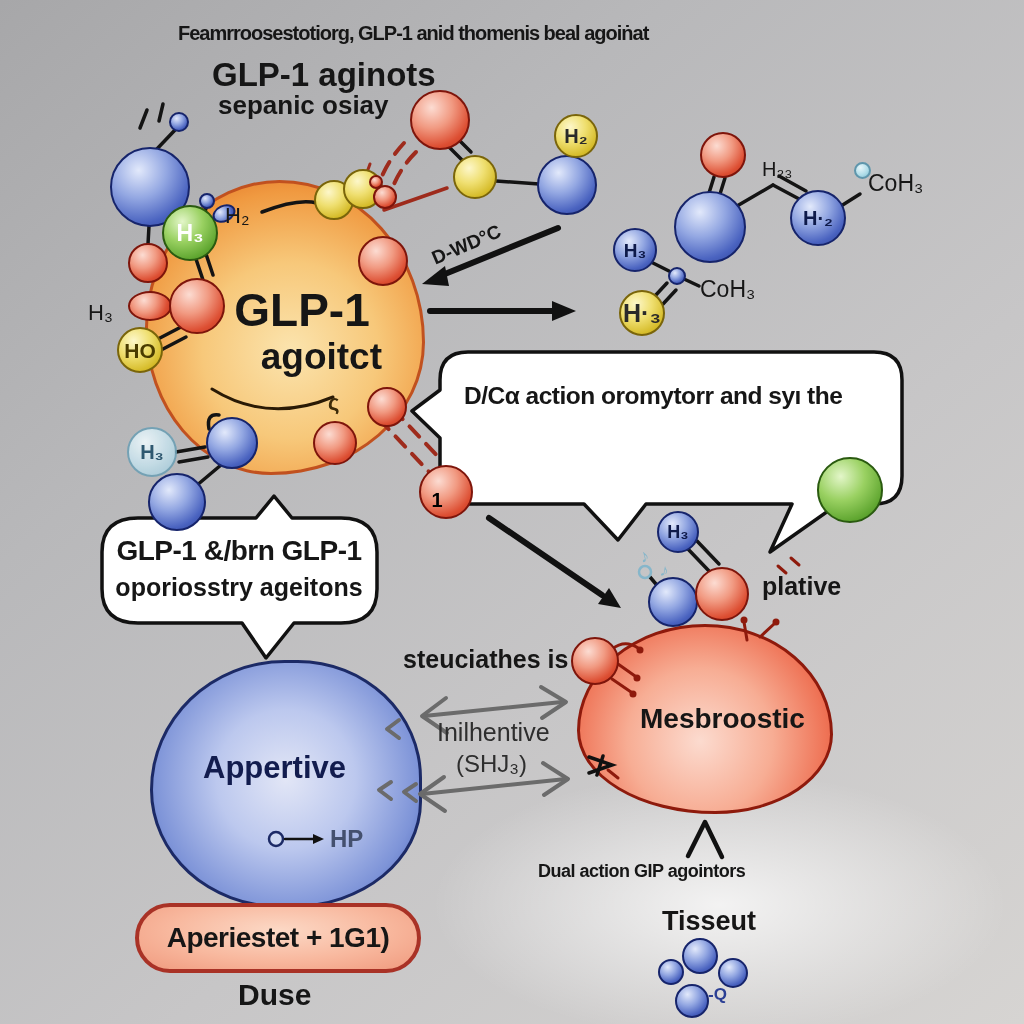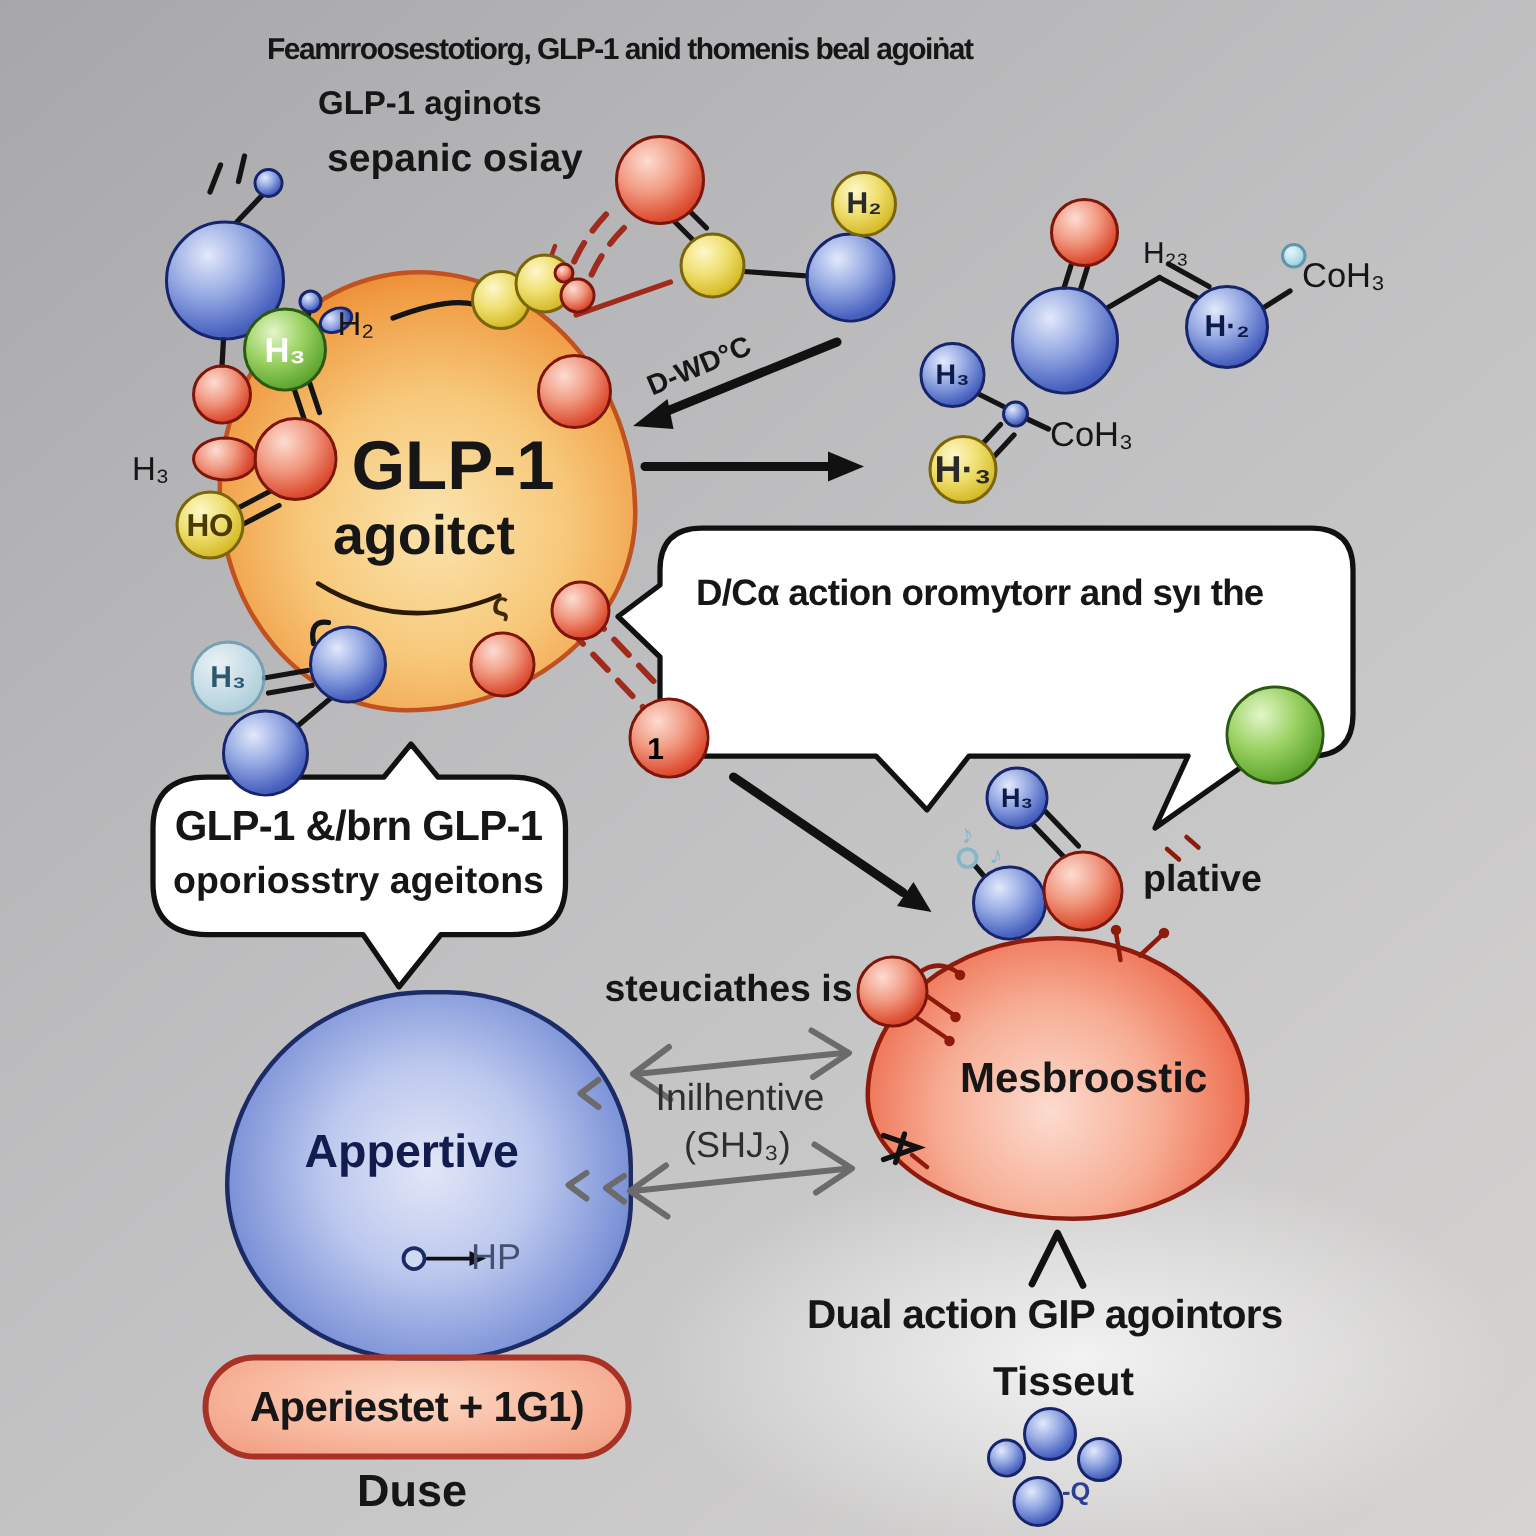--- a/index.html
+++ b/index.html
@@ -236,25 +236,25 @@
   <div class="sp sp-blue layer-sphere" style="left:648px;top:577px;width:50px;height:50px;z-index:4"></div>
   <div class="sp sp-red layer-sphere" style="left:695px;top:567px;width:54px;height:54px;z-index:4"></div>
   <div class="sp sp-red layer-sphere" style="left:571px;top:637px;width:48px;height:48px;z-index:4"></div>
 
   <div class="sp sp-blue layer-sphere" style="left:682px;top:938px;width:36px;height:36px;z-index:4"></div>
   <div class="sp sp-blue layer-sphere" style="left:658px;top:959px;width:26px;height:26px;z-index:4"></div>
   <div class="sp sp-blue layer-sphere" style="left:718px;top:958px;width:30px;height:30px;z-index:4"></div>
   <div class="sp sp-blue layer-sphere" style="left:675px;top:984px;width:34px;height:34px;z-index:4"></div>
 
   <div class="txt layer-text" style="left:178px;top:22px;font-size:20px;letter-spacing:-1px;z-index:5">Feamrroosestotiorg, GLP-1 anid thomenis beal agoiṅat</div>
-  <div class="txt layer-text" style="left:212px;top:56px;font-size:22px;z-index:5">GLP-1 aginots</div>
+  <div class="txt layer-text" style="left:212px;top:56px;font-size:33px;z-index:5">GLP-1 aginots</div>
   <div class="txt layer-text" style="left:218px;top:90px;font-size:26px;z-index:5">sepanic osiay</div>
 
   <div class="txt layer-text" style="left:222px;top:283px;width:160px;text-align:center;font-size:46px;z-index:5">GLP-1</div>
-  <div class="txt layer-text" style="left:222px;top:336px;width:160px;text-align:left;font-size:37px;z-index:5">agoitct</div>
+  <div class="txt layer-text" style="left:222px;top:336px;width:160px;text-align:right;font-size:37px;z-index:5">agoitct</div>
   <div class="txt layer-text" style="left:225px;top:203px;font-size:22px;font-weight:normal;z-index:5">H₂</div>
   <div class="txt layer-text" style="left:328px;top:390px;font-size:22px;color:#3c2a08;z-index:5">ς</div>
   <div class="txt layer-text" style="left:88px;top:300px;font-size:22px;font-weight:normal;z-index:5">H₃</div>
 
   <div class="txt layer-text" style="left:430px;top:234px;font-size:19px;transform:rotate(-23deg);z-index:5">D-WD°C</div>
 
   <div class="txt layer-text" style="left:762px;top:158px;font-size:20px;font-weight:normal;z-index:5">H₂₃</div>
   <div class="txt layer-text" style="left:868px;top:170px;font-size:23px;font-weight:normal;z-index:5">CoH₃</div>
   <div class="txt layer-text" style="left:700px;top:276px;font-size:23px;font-weight:normal;z-index:5">CoH₃</div>
 
@@ -263,24 +263,24 @@
   <div class="txt layer-text" style="left:104px;top:535px;width:270px;text-align:center;font-size:28px;letter-spacing:-0.5px;z-index:5">GLP-1 &amp;/brn GLP-1</div>
   <div class="txt layer-text" style="left:104px;top:573px;width:270px;text-align:center;font-size:25px;z-index:5">oporiosstry ageitons</div>
 
   <div class="txt layer-text" style="left:403px;top:645px;font-size:25px;z-index:5">steuciathes is</div>
   <div class="txt layer-text" style="left:762px;top:572px;font-size:25px;z-index:5">plative</div>
   <div class="txt layer-text" style="left:437px;top:718px;font-size:25px;font-weight:normal;color:#2e2e2e;z-index:5">Inilhentive</div>
   <div class="txt layer-text" style="left:456px;top:750px;font-size:24px;font-weight:normal;color:#2e2e2e;z-index:5">(SHJ₃)</div>
 
   <div class="txt layer-text" style="left:640px;top:703px;font-size:28px;z-index:5">Mesbroostic</div>
   <div class="txt layer-text" style="left:203px;top:750px;font-size:31px;color:#121c4e;z-index:5">Appertive</div>
-  <div class="txt layer-text" style="left:314px;top:825px;font-size:24px;font-weight:normal;color:#44506e;z-index:5">HP</div>
+  <div class="txt layer-text" style="left:330px;top:825px;font-size:24px;font-weight:bold;color:#44506e;z-index:5">HP</div>
 
   <div class="txt layer-text" style="left:640px;top:546px;font-size:18px;color:#86b6ca;transform:rotate(-14deg);z-index:5">♪</div>
   <div class="txt layer-text" style="left:660px;top:561px;font-size:17px;color:#86b6ca;transform:rotate(10deg);z-index:5">♪</div>
 
-  <div class="txt layer-text" style="left:538px;top:861px;font-size:27px;letter-spacing:-0.5px;z-index:5">Dual action GIP agointors</div>
+  <div class="txt layer-text" style="left:538px;top:861px;font-size:18px;letter-spacing:-0.5px;z-index:5">Dual action GIP agointors</div>
   <div class="txt layer-text" style="left:662px;top:906px;font-size:27px;z-index:5">Tisseut</div>
   <div class="txt layer-text" style="left:135px;top:922px;width:286px;text-align:center;font-size:28px;letter-spacing:-0.5px;z-index:5">Aperiestet + 1G1)</div>
   <div class="txt layer-text" style="left:238px;top:978px;font-size:30px;z-index:5">Duse</div>
   <div class="txt layer-text" style="left:708px;top:985px;font-size:17px;color:#2b3f94;z-index:5">-Q</div>
 
 </div>
 
 </body></html>

